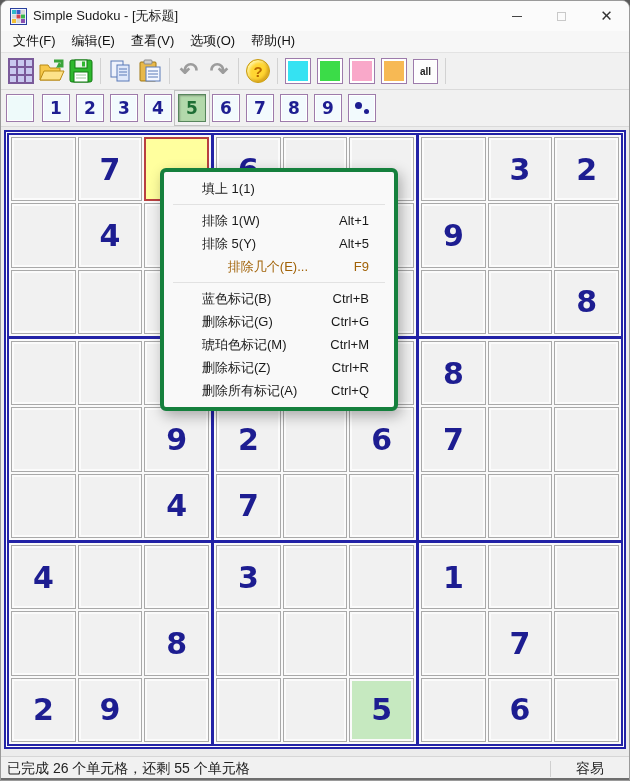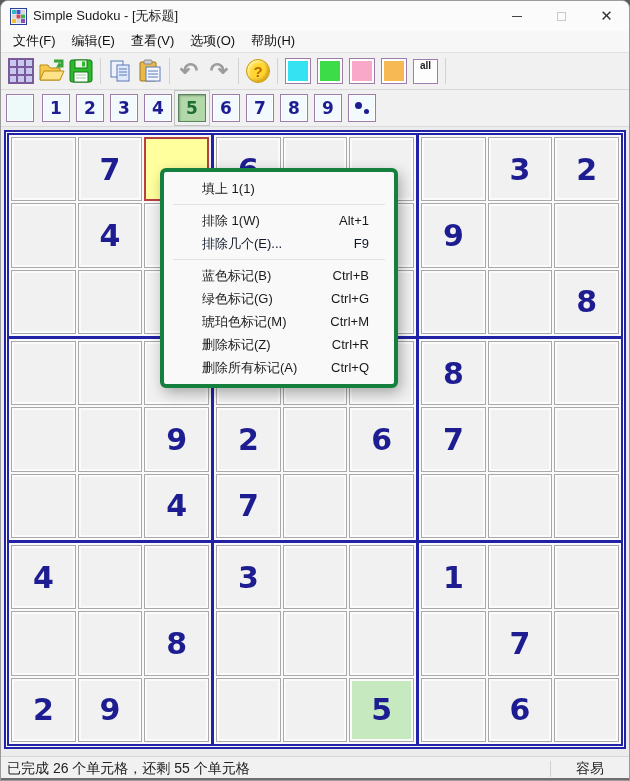--- a/index.html
+++ b/index.html
@@ -33,21 +33,21 @@
   .tsep{ width:1px; height:26px; background:#d2d2d2; margin:0 4px; }
   .glyph-undo,.glyph-redo{ font-size:22px; font-weight:bold; color:#9c9c9c; line-height:1; }
   .help-coin{ width:24px; height:24px; border-radius:50%; background:#ffd632;
     border:1px solid #c79a14; box-shadow:inset -2px -2px 3px #d8a41e, inset 2px 2px 3px #fff2a0;
     display:flex; align-items:center; justify-content:center;
     color:#b86800; font-weight:bold; font-size:15px; }
   .colorbtn{ width:26px; height:26px; border:1px solid #9d7bab;
     box-shadow:inset 0 0 0 2px #ffffff; margin:0 3px; }
   .allbtn{ width:25px; height:25px; border:1px solid #9d7bab; background:#fdfdfd;
     box-shadow:inset 0 0 0 1px #ffffff, inset -1px -1px 0 #bdbdbd;
-    display:flex; justify-content:center;
+    display:flex; align-items:center; justify-content:center;
     font-size:10px; font-weight:bold; color:#222; margin:0 3px; }
 
   
   .numbtn{ width:28px; height:28px; border:1px solid #9d7bab; background:#f2fafd;
     box-shadow:inset 0 0 0 1px #ffffff;
     display:flex; align-items:center; justify-content:center;
     font-family:"DejaVu Sans", sans-serif; font-weight:bold; font-size:17px;
     color:#1d1d91; margin-right:6px; }
   .numbtn.blank{ margin-right:8px; background:#eefafa; }
   .numbtn.active{ background:#b3d9ab; color:#1e6e34; border:1px solid #57855c;
@@ -84,21 +84,21 @@
   .statusbar-bottom{ position:absolute; left:0; right:0; bottom:0; height:2px; background:#6e6e6e; }
 
   
   .ctxmenu{ position:absolute; left:159px; top:167px; width:238px;
     background:#f9f9f9; border:4px solid #15803d; border-radius:6px;
     box-shadow:3px 5px 14px rgba(0,0,0,.30); padding:5px 0; z-index:50; }
   .mi{ height:23px; display:flex; align-items:center; padding:0 25px 0 38px;
     font-size:13px; color:#1a1a1a; }
   .mi .lab{ flex:1 1 auto; }
   .mi .sc{ margin-left:20px; }
-  .mi.disabled{ color:#0f172a; }
+  .mi.disabled{ color:#a16207;text-align:center; }
   .msep{ border-top:1px solid #e2e2e2; margin:4px 9px; }
 </style>
 </head>
 <body>
 
 <div class="window">
 
   <div class="titlebar">
     <svg class="app-icon" viewBox="0 0 17 17">
       <rect x="0.5" y="0.5" width="16" height="16" fill="#eef4ff" stroke="#2a3f9e"></rect>
@@ -339,31 +339,35 @@
   <div class="ctxmenu" id="ctxmenu">
       <div class="mi">
         <span class="lab">填上 1(1)</span>
         <span class="sc"></span>
       </div>
       <div class="msep"></div>
       <div class="mi">
         <span class="lab">排除 1(W)</span>
         <span class="sc">Alt+1</span>
       </div>
+      <div class="mi">
+        <span class="lab">排除 5(Y)</span>
+        <span class="sc">Alt+5</span>
+      </div>
       <div class="mi disabled">
         <span class="lab">排除几个(E)...</span>
         <span class="sc">F9</span>
       </div>
       <div class="msep"></div>
       <div class="mi">
         <span class="lab">蓝色标记(B)</span>
         <span class="sc">Ctrl+B</span>
       </div>
       <div class="mi">
-        <span class="lab">绿色标记(G)</span>
+        <span class="lab">删除标记(G)</span>
         <span class="sc">Ctrl+G</span>
       </div>
       <div class="mi">
         <span class="lab">琥珀色标记(M)</span>
         <span class="sc">Ctrl+M</span>
       </div>
       <div class="mi">
         <span class="lab">删除标记(Z)</span>
         <span class="sc">Ctrl+R</span>
       </div>

